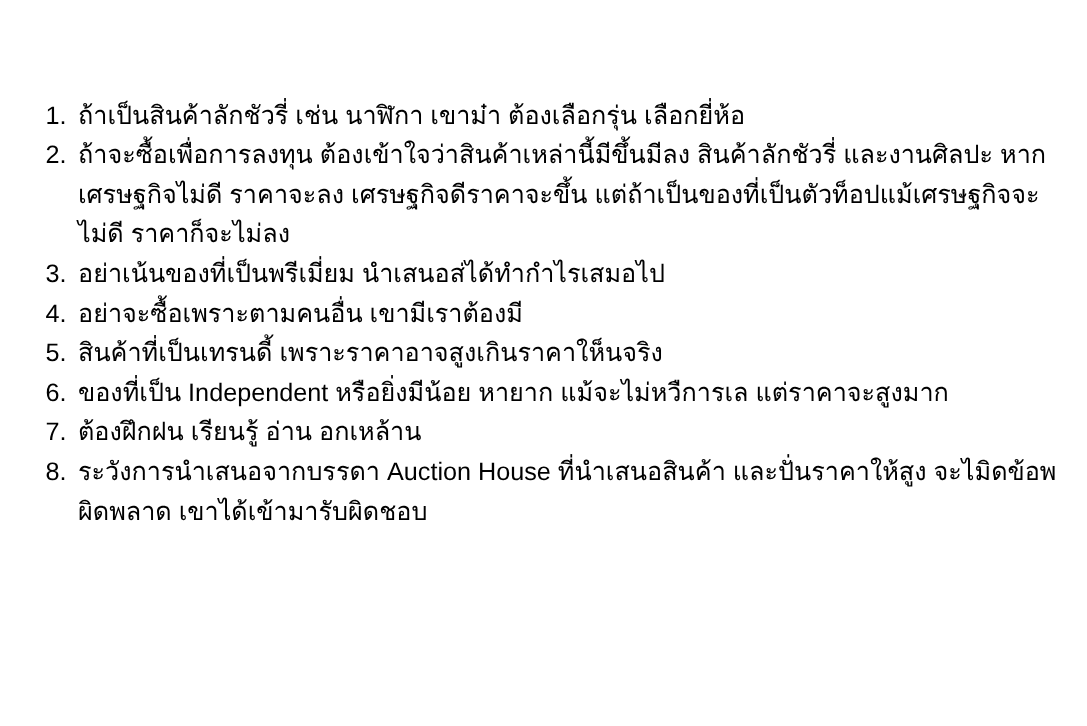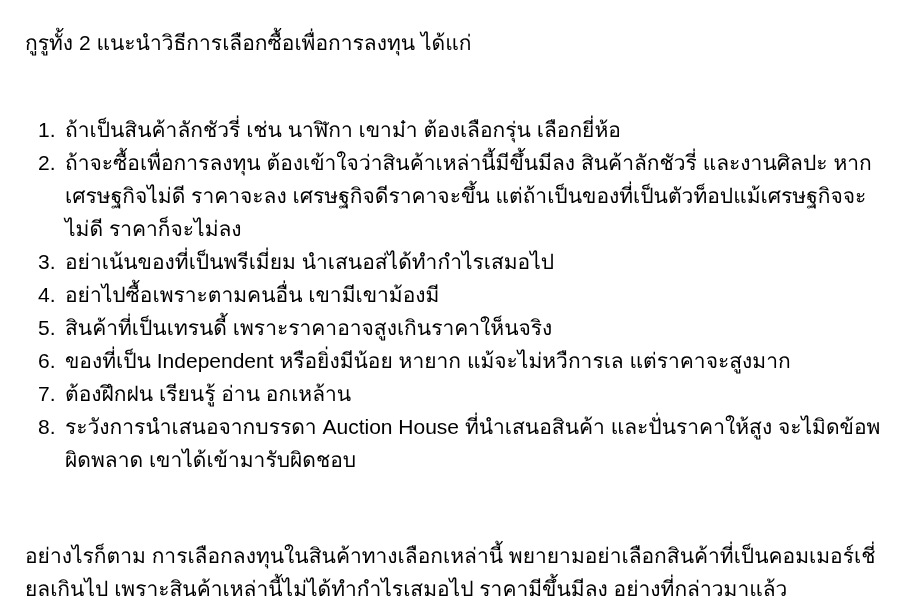--- a/index.html
+++ b/index.html
@@ -45,52 +45,50 @@
     font-size: 21px;
     line-height: 33px;
     padding-right: 6px;
   }
 </style>
 </head>
 <body>
 
 <div class="page">
 
-  <div class="title">กูรูทั้ง 2 แนะนำวิธีการเลือกซื้อเพื่อการลงทุน ได้แก่</div>
 
   <ol class="list">
     <li class="row">
       <span class="num">1.</span>
       <span class="txt">ถ้าเป็นสินค้าลักชัวรี่ เช่น นาฬิกา เขาม๋า ต้องเลือกรุ่น เลือกยี่ห้อ</span>
     </li>
     <li class="row">
       <span class="num">2.</span>
       <span class="txt">ถ้าจะซื้อเพื่อการลงทุน ต้องเข้าใจว่าสินค้าเหล่านี้มีขึ้นมีลง สินค้าลักชัวรี่ และงานศิลปะ หากเศรษฐกิจไม่ดี ราคาจะลง เศรษฐกิจดีราคาจะขึ้น แต่ถ้าเป็นของที่เป็นตัวท็อปแม้เศรษฐกิจจะไม่ดี ราคาก็จะไม่ลง</span>
     </li>
     <li class="row">
       <span class="num">3.</span>
       <span class="txt">อย่าเน้นของที่เป็นพรีเมี่ยม นำเสนอส่ได้ทำกำไรเสมอไป</span>
     </li>
     <li class="row">
       <span class="num">4.</span>
-      <span class="txt">อย่าไปซื้อเพราะตามคนอื่น เขามีเขาม้องมี</span>
+      <span class="txt">อย่าจะซื้อเพราะตามคนอื่น เขามีเราต้องมี</span>
     </li>
     <li class="row">
       <span class="num">5.</span>
       <span class="txt">สินค้าที่เป็นเทรนดี้ เพราะราคาอาจสูงเกินราคาให็นจริง</span>
     </li>
     <li class="row">
       <span class="num">6.</span>
       <span class="txt">ของที่เป็น Independent หรือยิ่งมีน้อย หายาก แม้จะไม่หวืการเล แต่ราคาจะสูงมาก</span>
     </li>
     <li class="row">
       <span class="num">7.</span>
       <span class="txt">ต้องฝึกฝน เรียนรู้ อ่าน อกเหล้าน</span>
     </li>
     <li class="row">
       <span class="num">8.</span>
       <span class="txt">ระวังการนำเสนอจากบรรดา Auction House ที่นำเสนอสินค้า และปั่นราคาให้สูง จะไมิดข้อพผิดพลาด เขาได้เข้ามารับผิดชอบ</span>
     </li>
   </ol>
 
-  <p class="closing">อย่างไรก็ตาม การเลือกลงทุนในสินค้าทางเลือกเหล่านี้ พยายามอย่าเลือกสินค้าที่เป็นคอมเมอร์เชี่ยลเกินไป เพราะสินค้าเหล่านี้ไม่ได้ทำกำไรเสมอไป ราคามีขึ้นมีลง อย่างที่กล่าวมาแล้ว</p>
 
 </div>
 
 </body></html>

